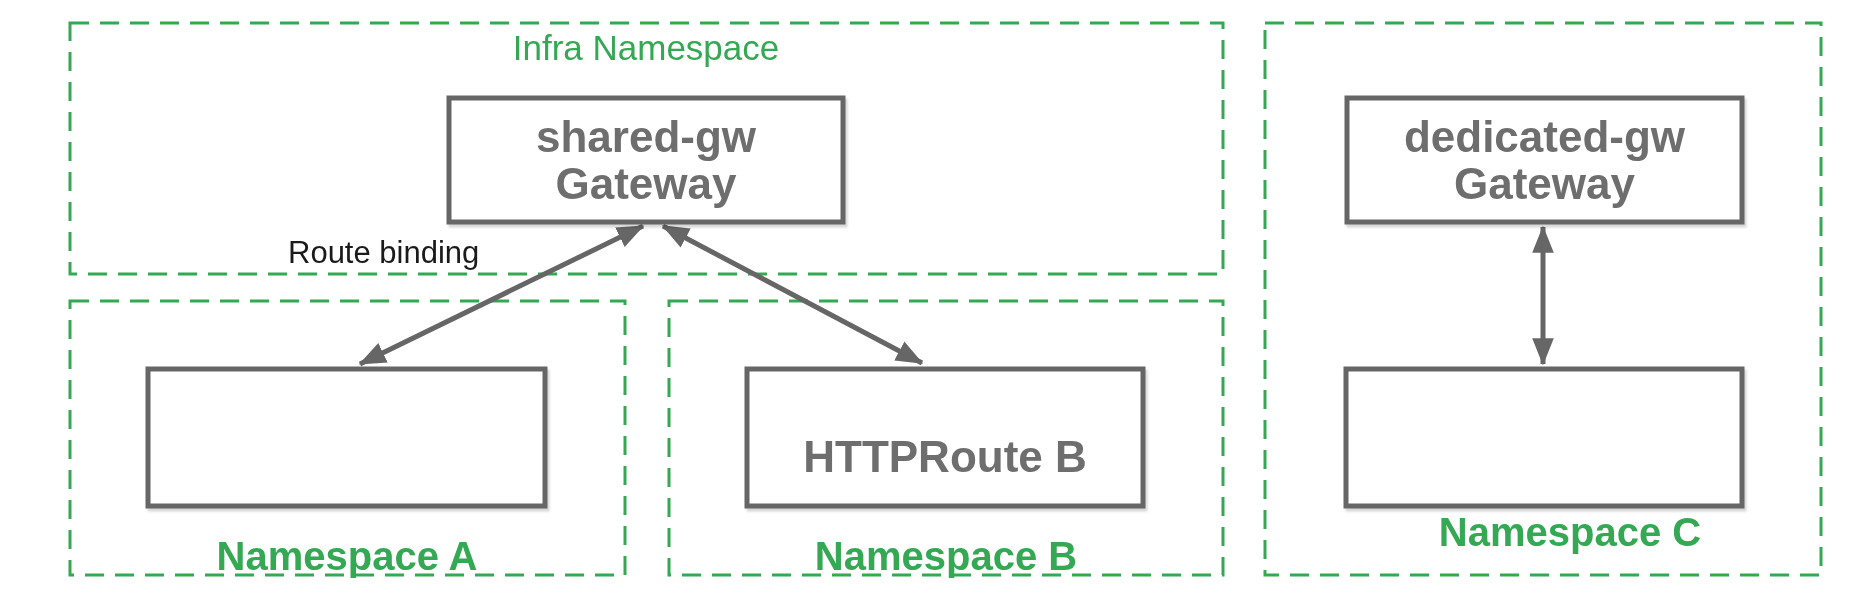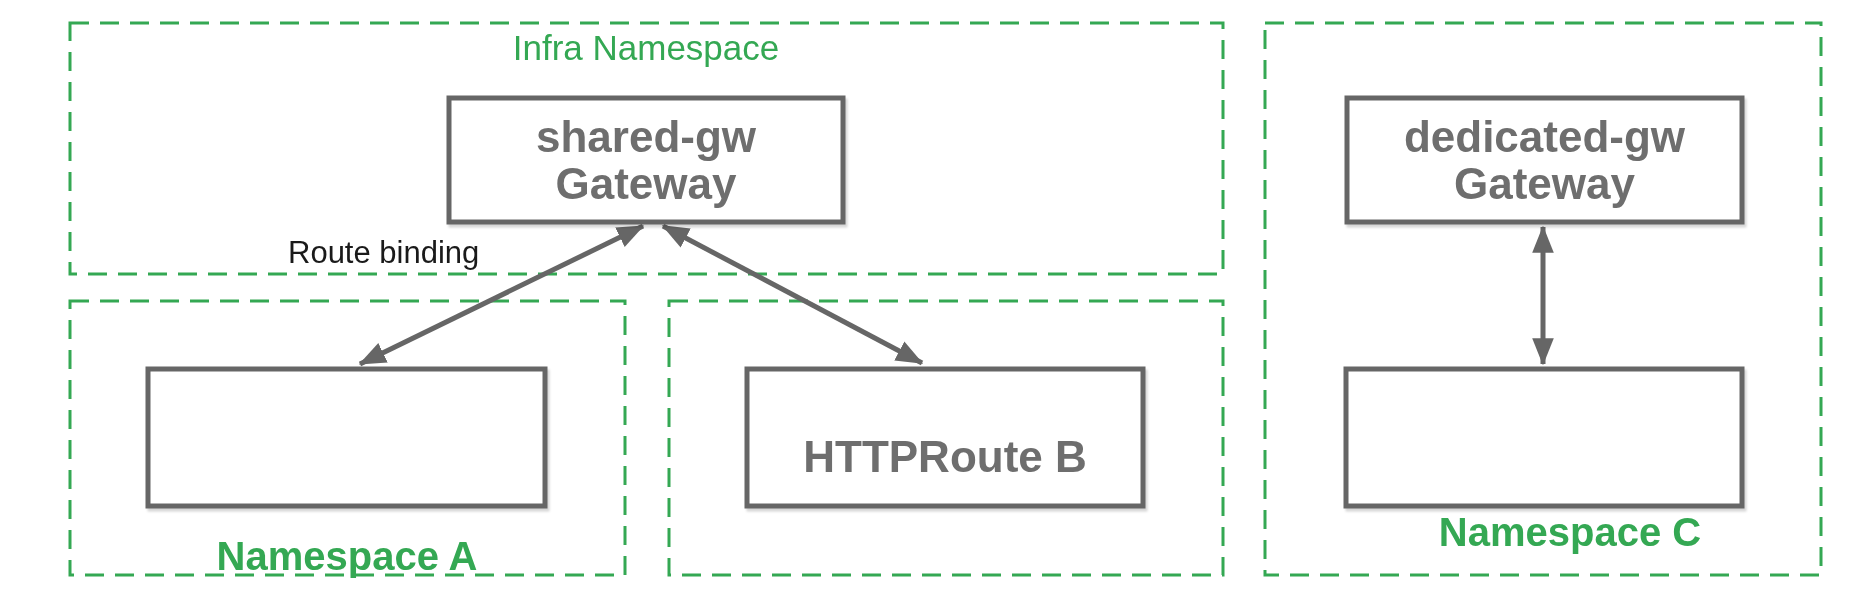--- a/index.html
+++ b/index.html
@@ -98,20 +98,21 @@
 
     <rect x="449" y="98" width="394" height="124" class="node-rect"></rect>
     <rect x="1347" y="98" width="395" height="124" class="node-rect"></rect>
     <rect x="148" y="369" width="397" height="137" class="node-rect"></rect>
     <rect x="747" y="369" width="396" height="137" class="node-rect"></rect>
     <rect x="1346" y="369" width="396" height="137" class="node-rect"></rect>
   </svg>
 
   <div class="label infra-label" style="left:646px; top:27px;">Infra Namespace</div>
   <div class="label ns-label" style="left:347px; top:536px;">Namespace A</div>
+  <div class="label ns-label" style="left:946px; top:536px;">Namespace B</div>
   <div class="label ns-label" style="left:1543px; top:512px;margin-left:27px;">Namespace C</div>
 
   <div class="label annotation" style="left:288px; top:235px;">Route binding</div>
 
   <div class="node-label" style="left:449px; top:98px; width:394px; height:124px;">
     <span>shared-gw</span>
     <span>Gateway</span>
   </div>
   <div class="node-label" style="left:1347px; top:98px; width:395px; height:124px;">
     <span>dedicated-gw</span>

